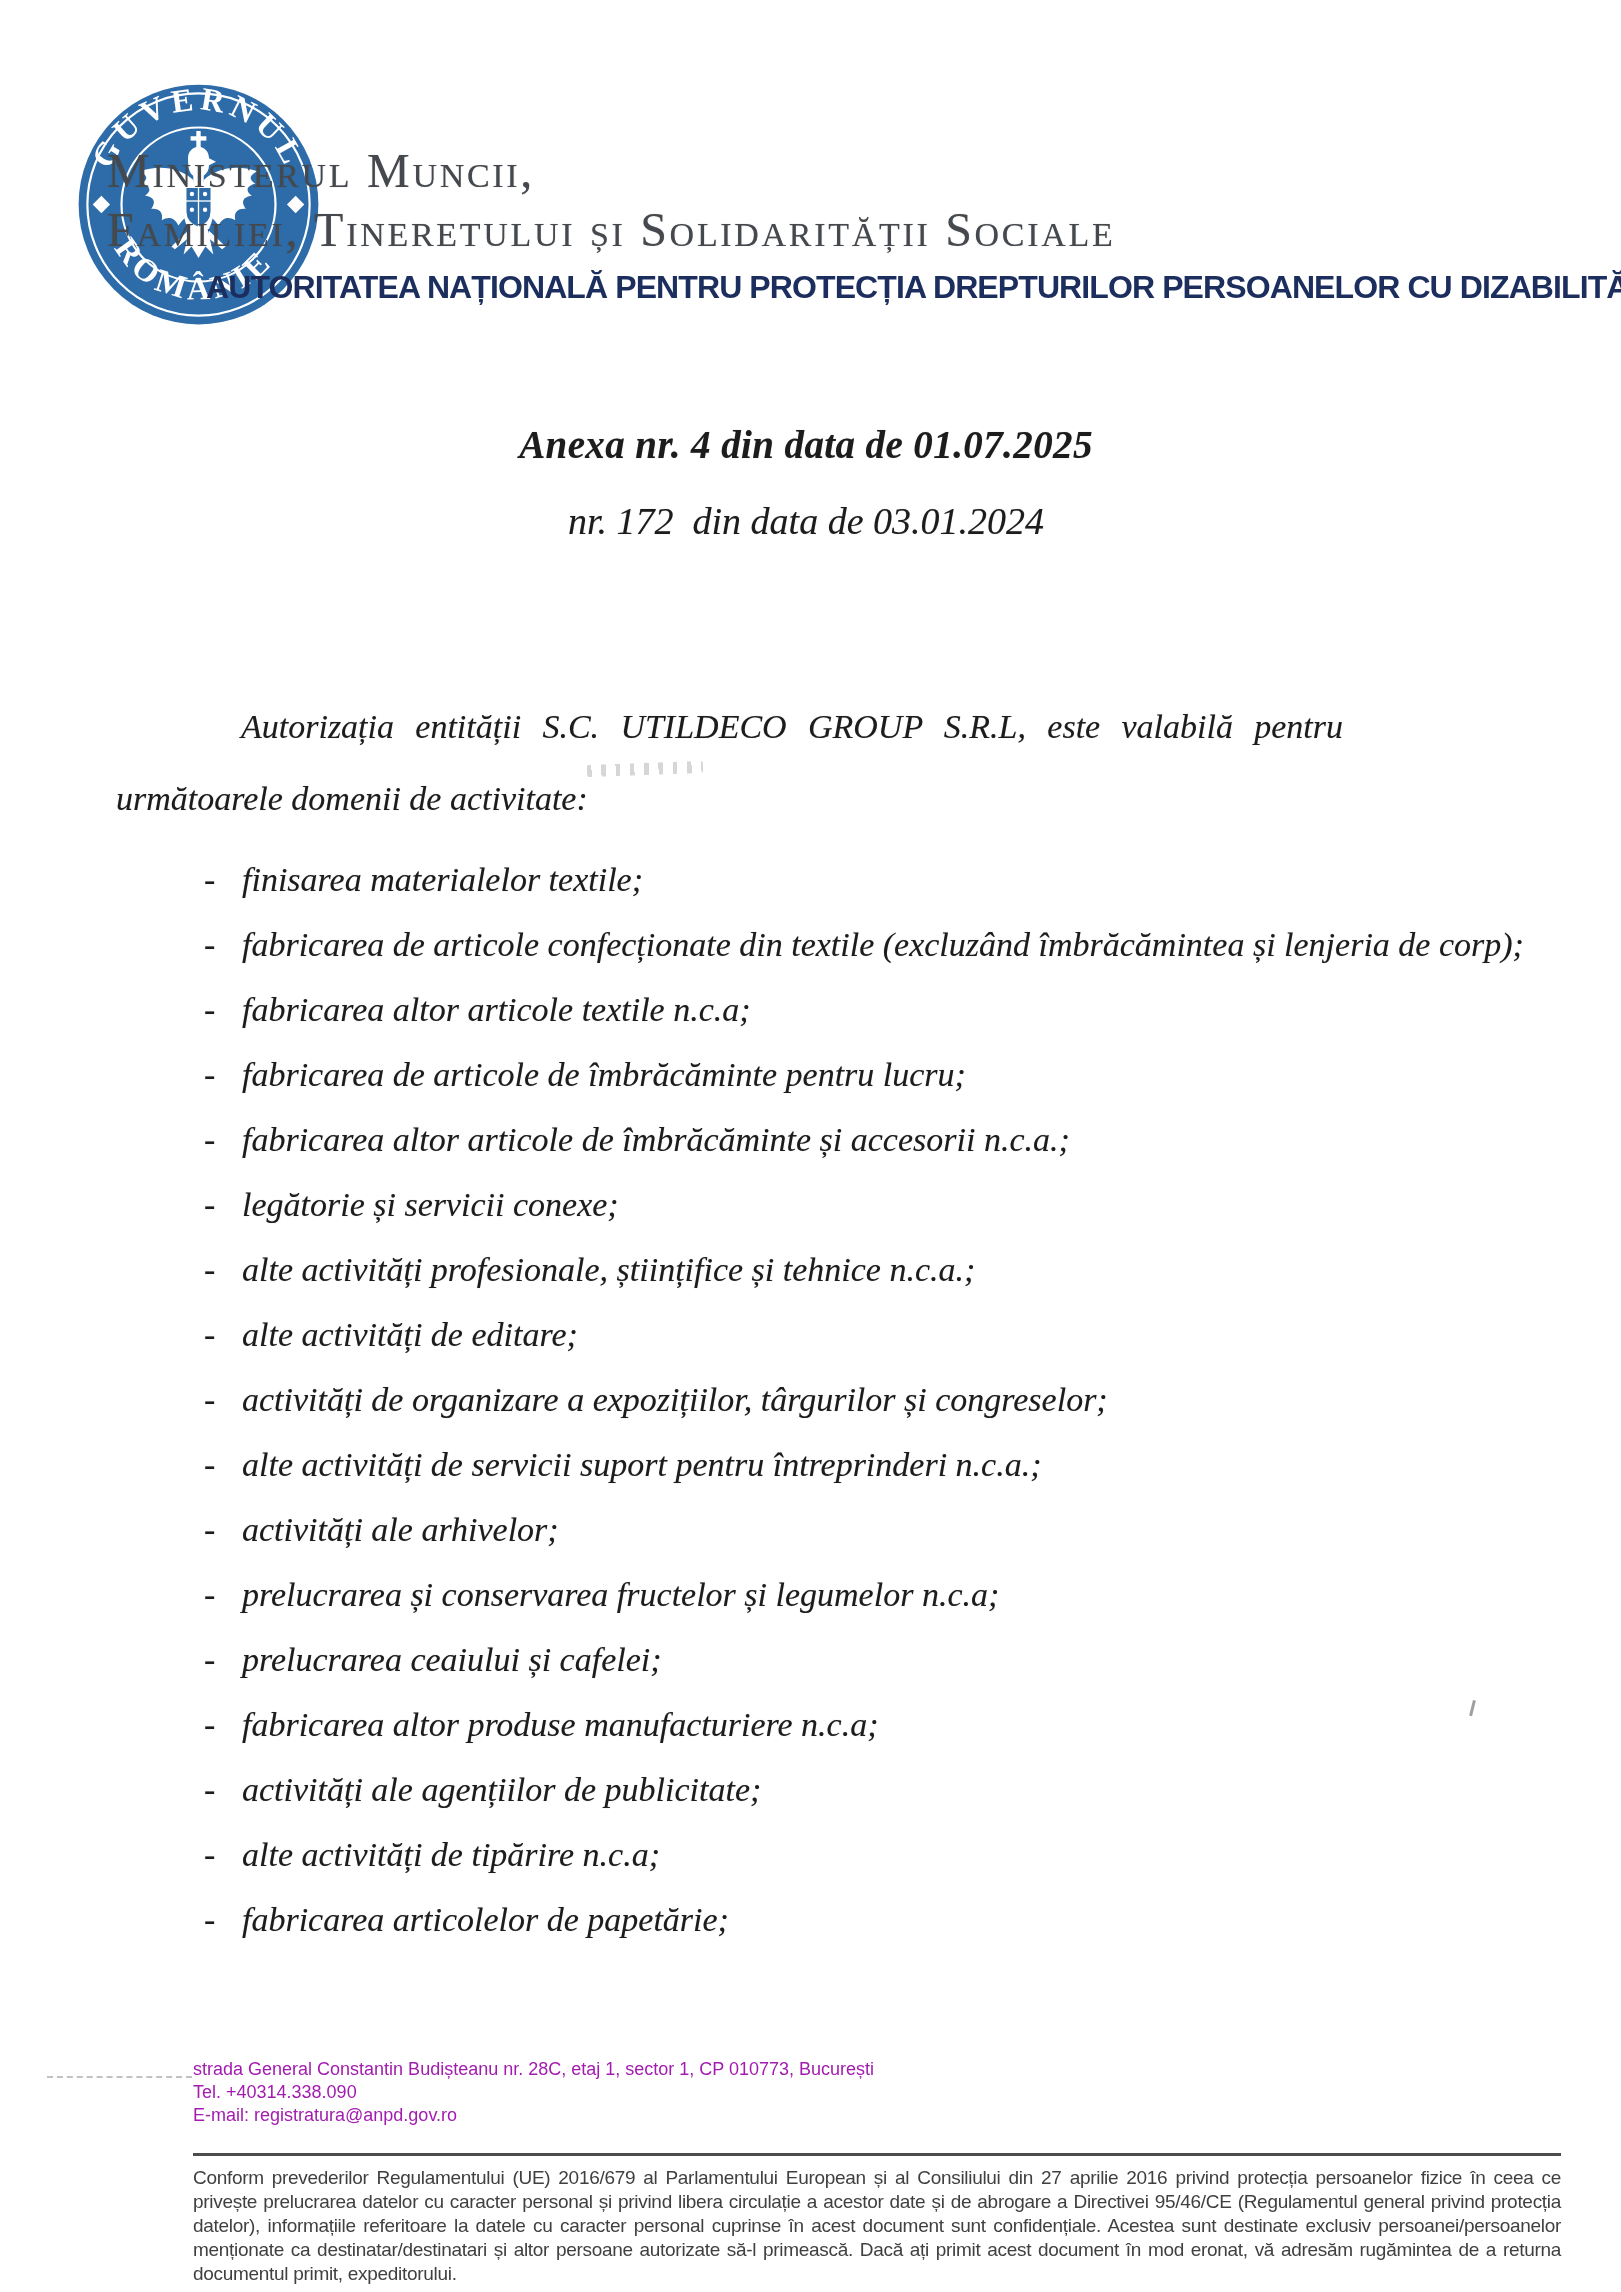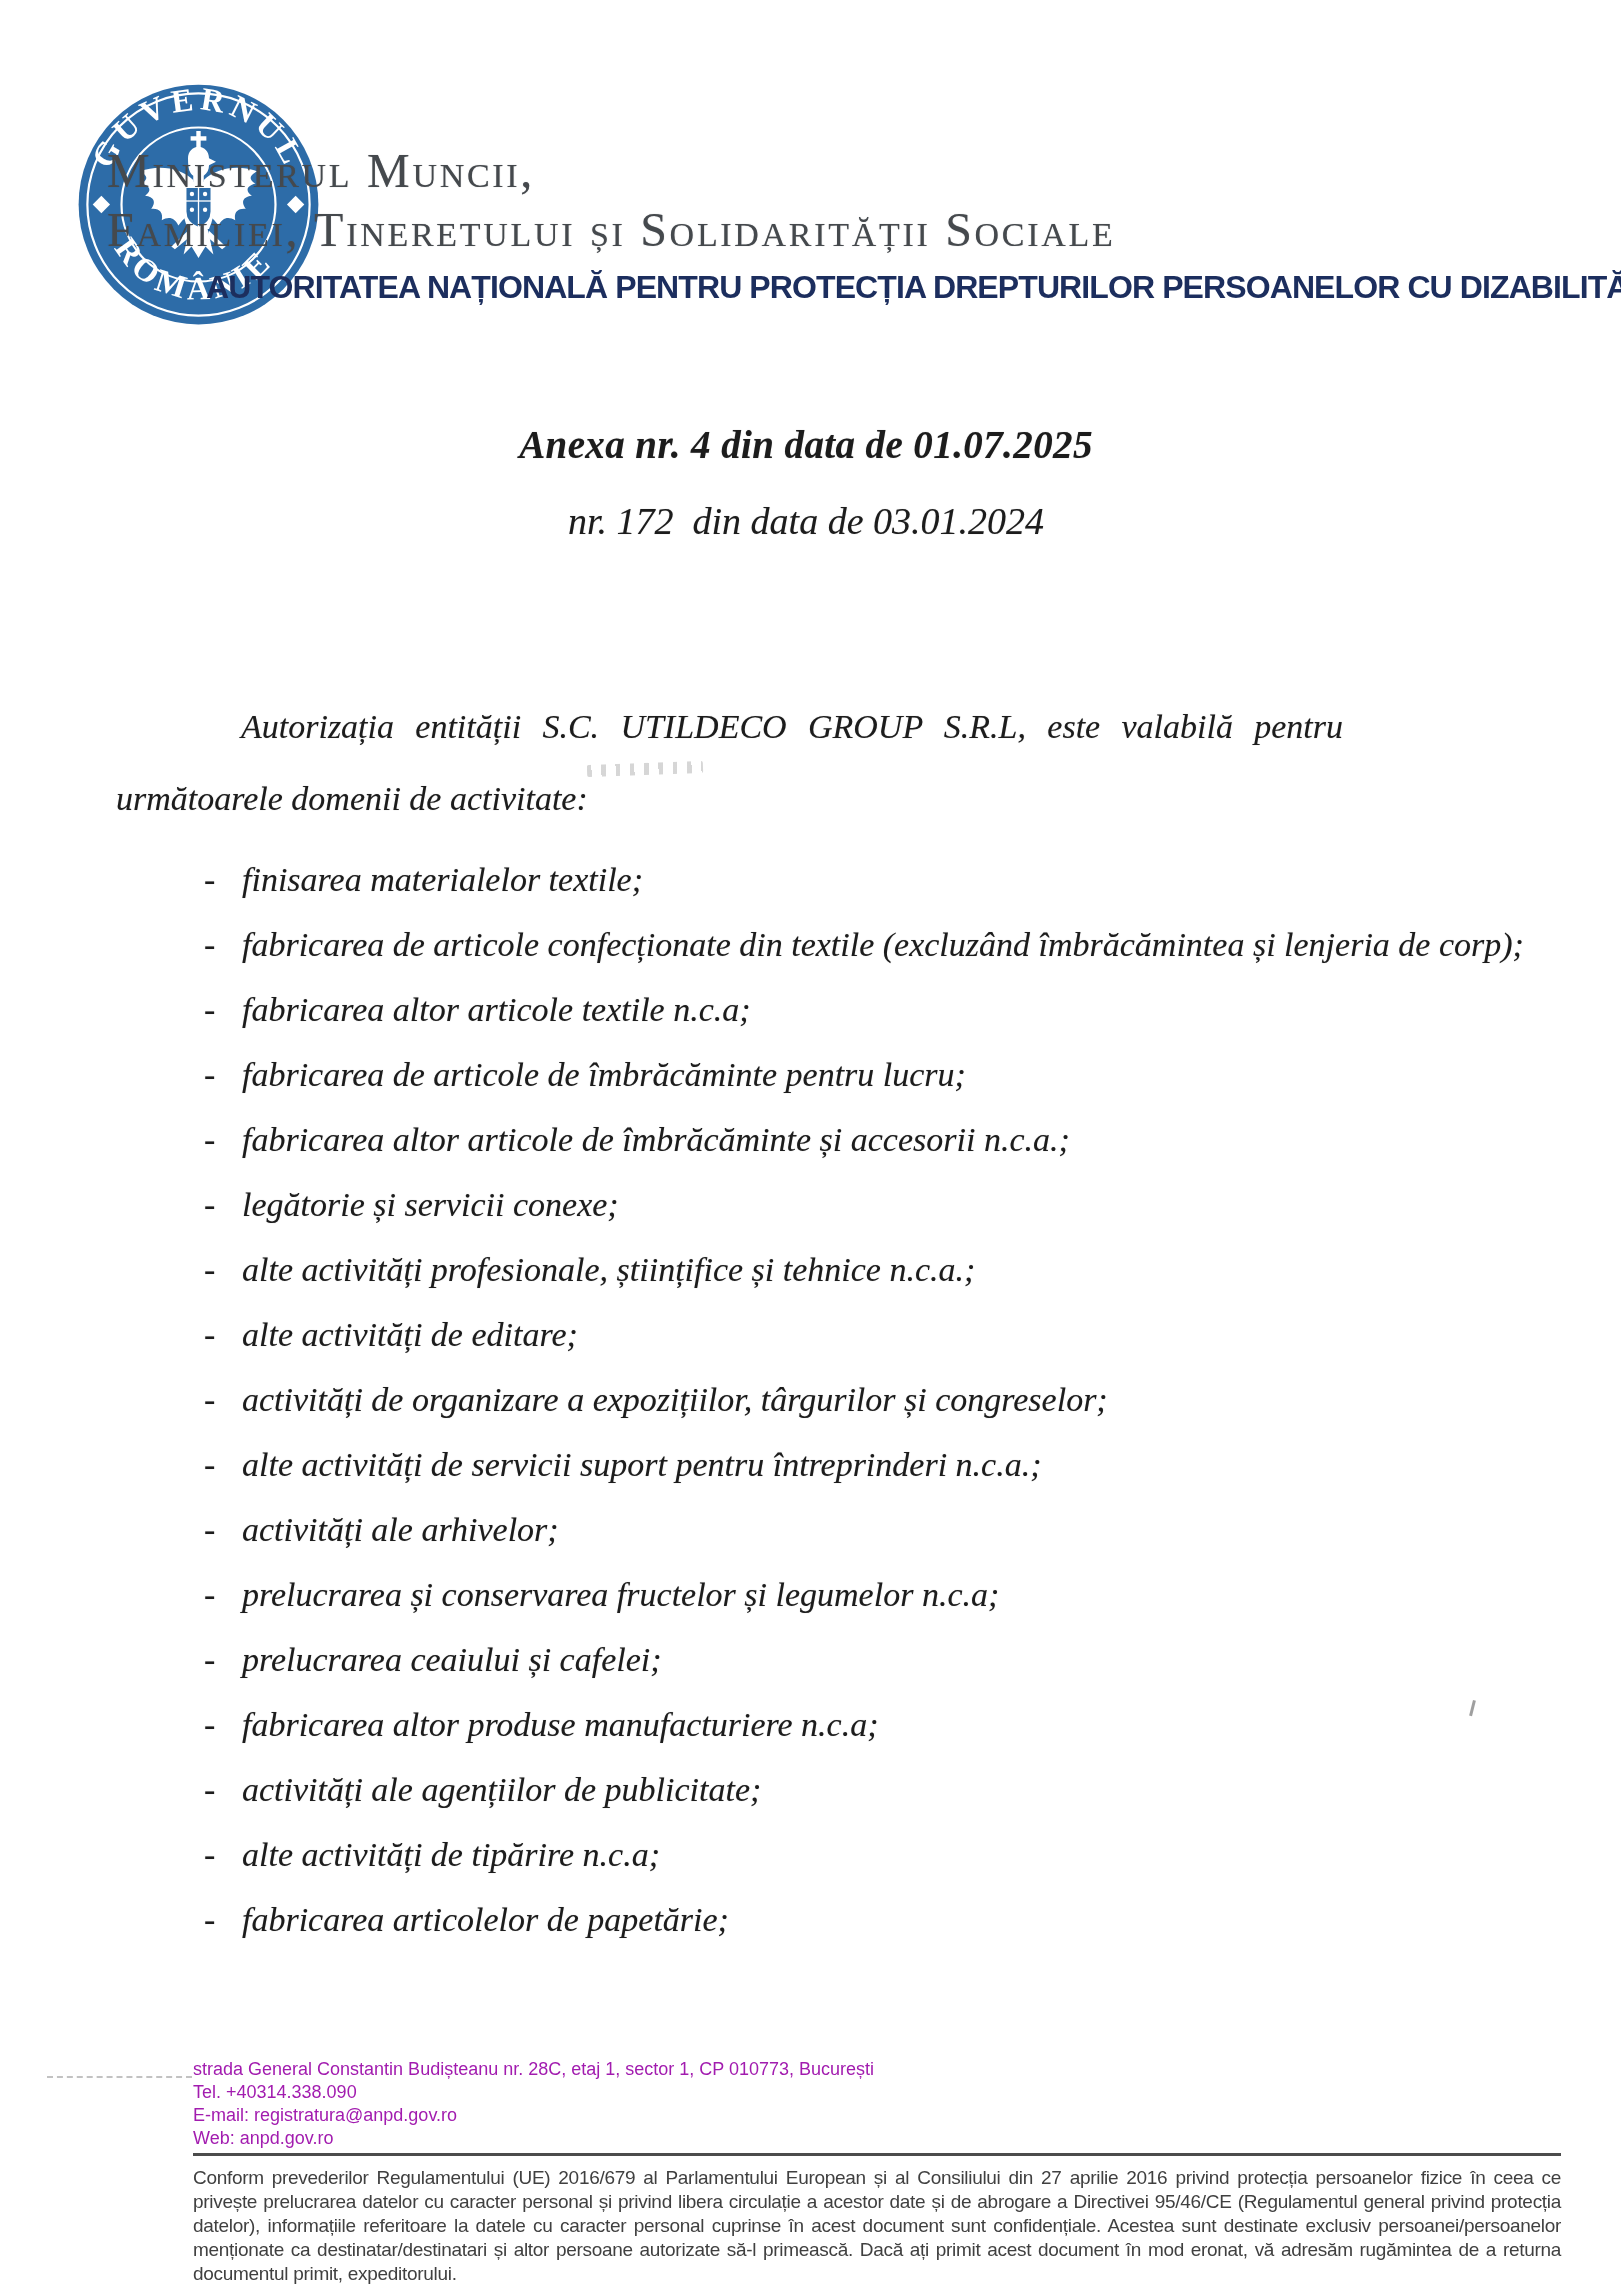--- a/index.html
+++ b/index.html
@@ -281,21 +281,20 @@
         <span class="dash">-</span>
         <span class="activity-text">fabricarea articolelor de papetărie;</span>
       </li>
     </ul>
 
   <footer>
     <div class="contact">
       <div>strada General Constantin Budișteanu nr. 28C, etaj 1, sector 1, CP 010773, București</div>
       <div>Tel. +40314.338.090</div>
       <div>E-mail: registratura@anpd.gov.ro</div>
-      <div>Web: anpd.gov.ro</div>
     </div>
     <hr class="footer-divider">
     <p class="disclaimer">Conform prevederilor Regulamentului (UE) 2016/679 al Parlamentului European și al Consiliului din 27 aprilie 2016 privind protecția persoanelor fizice în ceea ce privește prelucrarea datelor cu caracter personal și privind libera circulație a acestor date și de abrogare a Directivei 95/46/CE (Regulamentul general privind protecția datelor), informațiile referitoare la datele cu caracter personal cuprinse în acest document sunt confidențiale. Acestea sunt destinate exclusiv persoanei/persoanelor menționate ca destinatar/destinatari și altor persoane autorizate să-l primească. Dacă ați primit acest document în mod eronat, vă adresăm rugămintea de a returna documentul primit, expeditorului.</p>
   </footer>
 
   <div class="artifact-dashes"></div>
   <div class="artifact-smudge"></div>
   <div class="artifact-tick"></div>
 
 </div>

